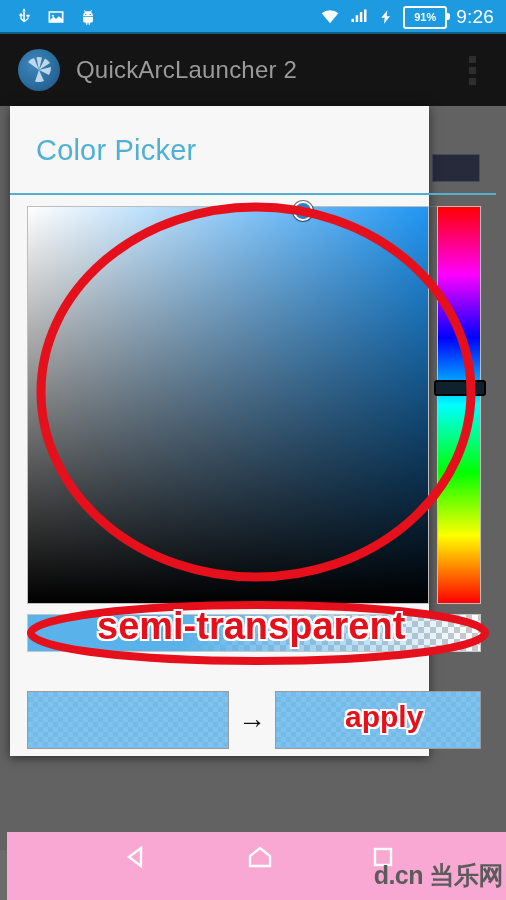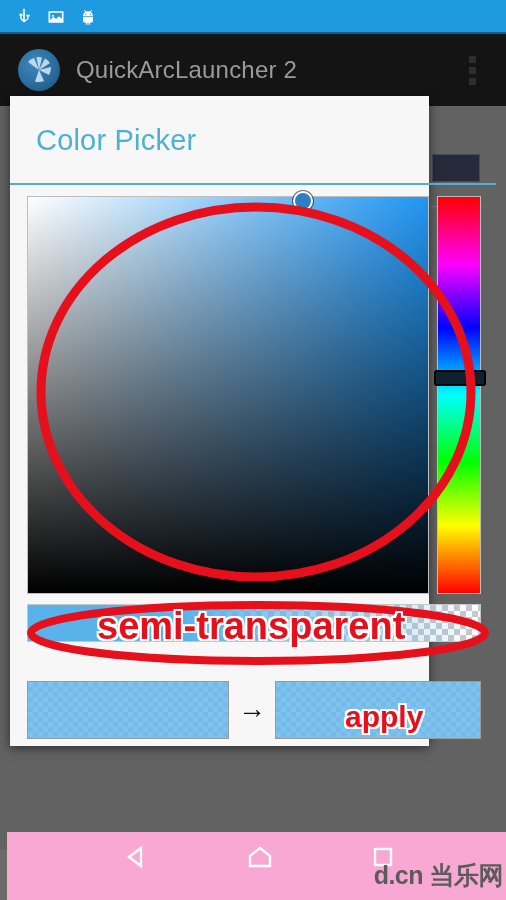--- a/index.html
+++ b/index.html
@@ -50,21 +50,21 @@
   
   #behind{position:absolute;left:0;top:106px;width:506px;height:744px;background:#787878;}
   #behind .row{position:absolute;left:0;width:506px;display:flex;align-items:center;}
   #behind .rlabel{color:#3a3a3a;font-size:19px;padding-left:34px;}
   #behind .rswatch{position:absolute;right:26px;width:46px;height:26px;background:#2f3448;border:1px solid #565b70;}
   #behind .divider{position:absolute;left:24px;right:24px;height:1px;background:#949494;}
   #behind .dim{position:absolute;inset:0;background:rgba(0,0,0,.18);}
 
   
   #dialog{
-    position:absolute;left:10px;top:96px;width:419px;height:650px;
+    position:absolute;left:10px;top:106px;width:419px;height:650px;
     background:#f7f7f7;box-shadow:0 2px 10px rgba(0,0,0,.55);
   }
   #dlgtitle{
     color:#4fb0d4;font-size:29px;padding:28px 0 0 26px;letter-spacing:.2px;
   }
   #dlgrule{position:absolute;left:0;top:87px;width:486px;height:2px;background:#52aed2;}
 
   
   #satval{
     position:absolute;left:17px;top:100px;width:400px;height:396px;
@@ -152,20 +152,35 @@
     <div class="left">
       <svg class="sb-ico" viewBox="0 0 24 24">
         <path d="M11 2h2v2l1.2 1.4h-4.4L11 4V2zm0 4h2v10.2l3.2-2.6v-2.1h-1.4V9.3h4v2.2h-1.4v2.9L12 18.6l-4.4-4.2v-3.2a1.9 1.9 0 1 1 1.6 0v2.5L11 15V6z"></path>
       </svg>
       <svg class="sb-ico" viewBox="0 0 24 24">
         <path d="M3 5h18v14H3V5zm2 2v8.5l4-4 3 3 3.5-3.5L19 14V7H5zM8.2 9.4a1.2 1.2 0 1 0 0 2.4 1.2 1.2 0 0 0 0-2.4z"></path>
       </svg>
       <svg class="sb-ico" viewBox="0 0 24 24">
         <path d="M8 3.5l1.3 2A6.7 6.7 0 0 1 12 5c1 0 1.9.2 2.7.5l1.3-2 .9.6-1.3 2A5.6 5.6 0 0 1 18 11H6a5.6 5.6 0 0 1 2.4-4.9l-1.3-2 .9-.6zM9.3 8.2a.75.75 0 1 0 0 1.5.75.75 0 0 0 0-1.5zm5.4 0a.75.75 0 1 0 0 1.5.75.75 0 0 0 0-1.5zM6 12h12v4a3 3 0 0 1-3 3h-.7v2.2h-1.6V19h-1.4v2.2H9.7V19H9a3 3 0 0 1-3-3v-4z"></path>
       </svg>
+    </div>
+    <div class="right">
+      <svg class="sb-ico" viewBox="0 0 24 24">
+        <path d="M12 19.5l10-12A15.5 15.5 0 0 0 2 7.5l10 12z"></path>
+      </svg>
+      <svg class="sb-ico" viewBox="0 0 24 24">
+        <path d="M3 18h3v-4H3v4zm5 0h3V10H8v8zm5 0h3V6h-3v12zm5 0h3V3h-3v15z"></path>
+      </svg>
+      <svg class="sb-ico" style="width:16px;height:18px;" viewBox="0 0 24 24">
+        <path d="M14 2L5 13h5l-1 9 9-11h-5l1-9z"></path>
+      </svg>
+      <div class="batt">
+        <span>91%</span>
+      </div>
+      <div class="clock">9:26</div>
     </div>
     <div class="sep"></div>
   </div>
 
   <div id="appbar">
     <div class="appicon">
       <svg viewBox="0 0 42 42">
         <g fill="#cfe2f0" opacity=".9">
           <path d="M21 21 L10 13 A13.5 13.5 0 0 1 16 9 Z"></path>
           <path d="M21 21 L18.5 8.2 A13.5 13.5 0 0 1 24 8.4 Z"></path>

